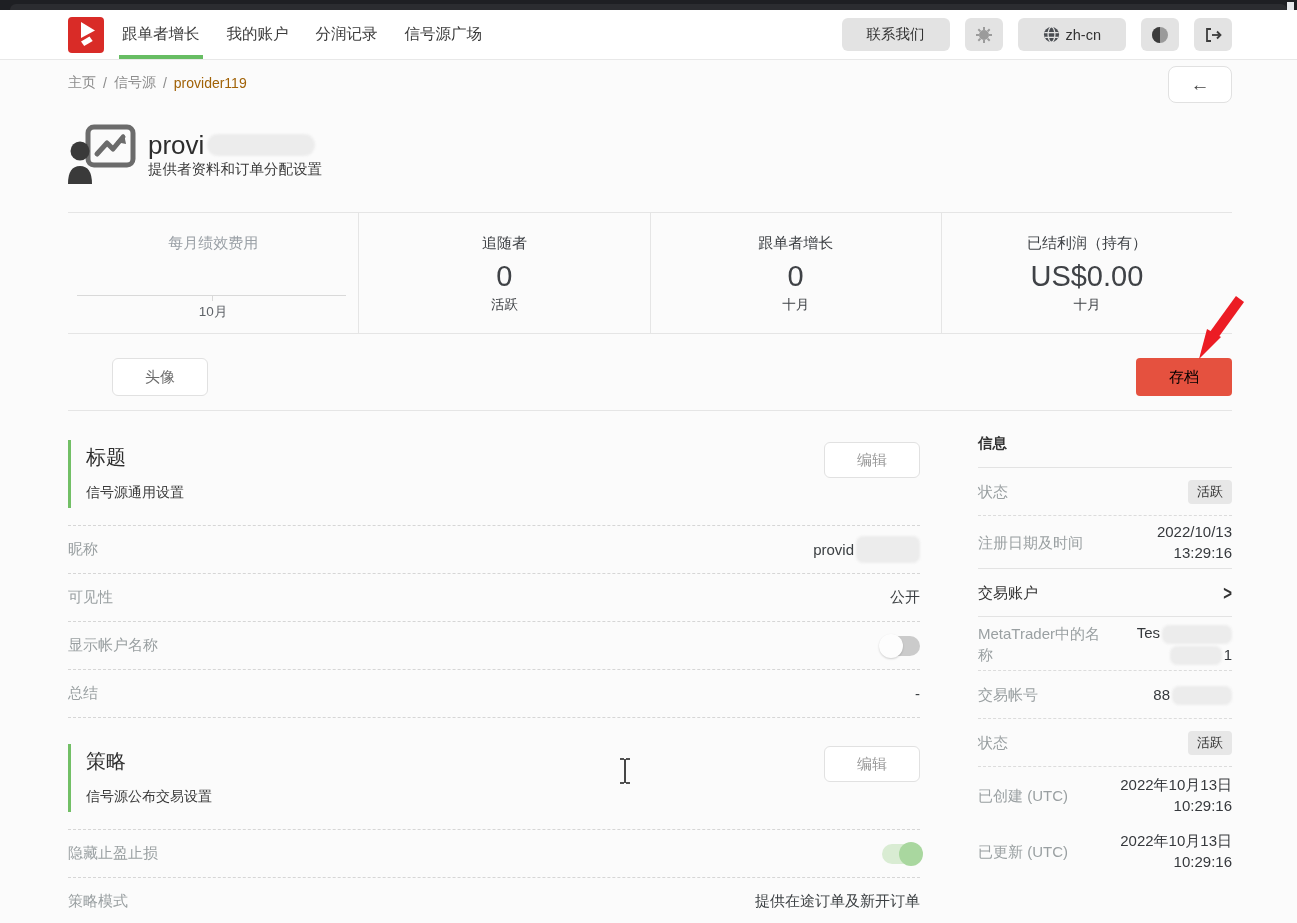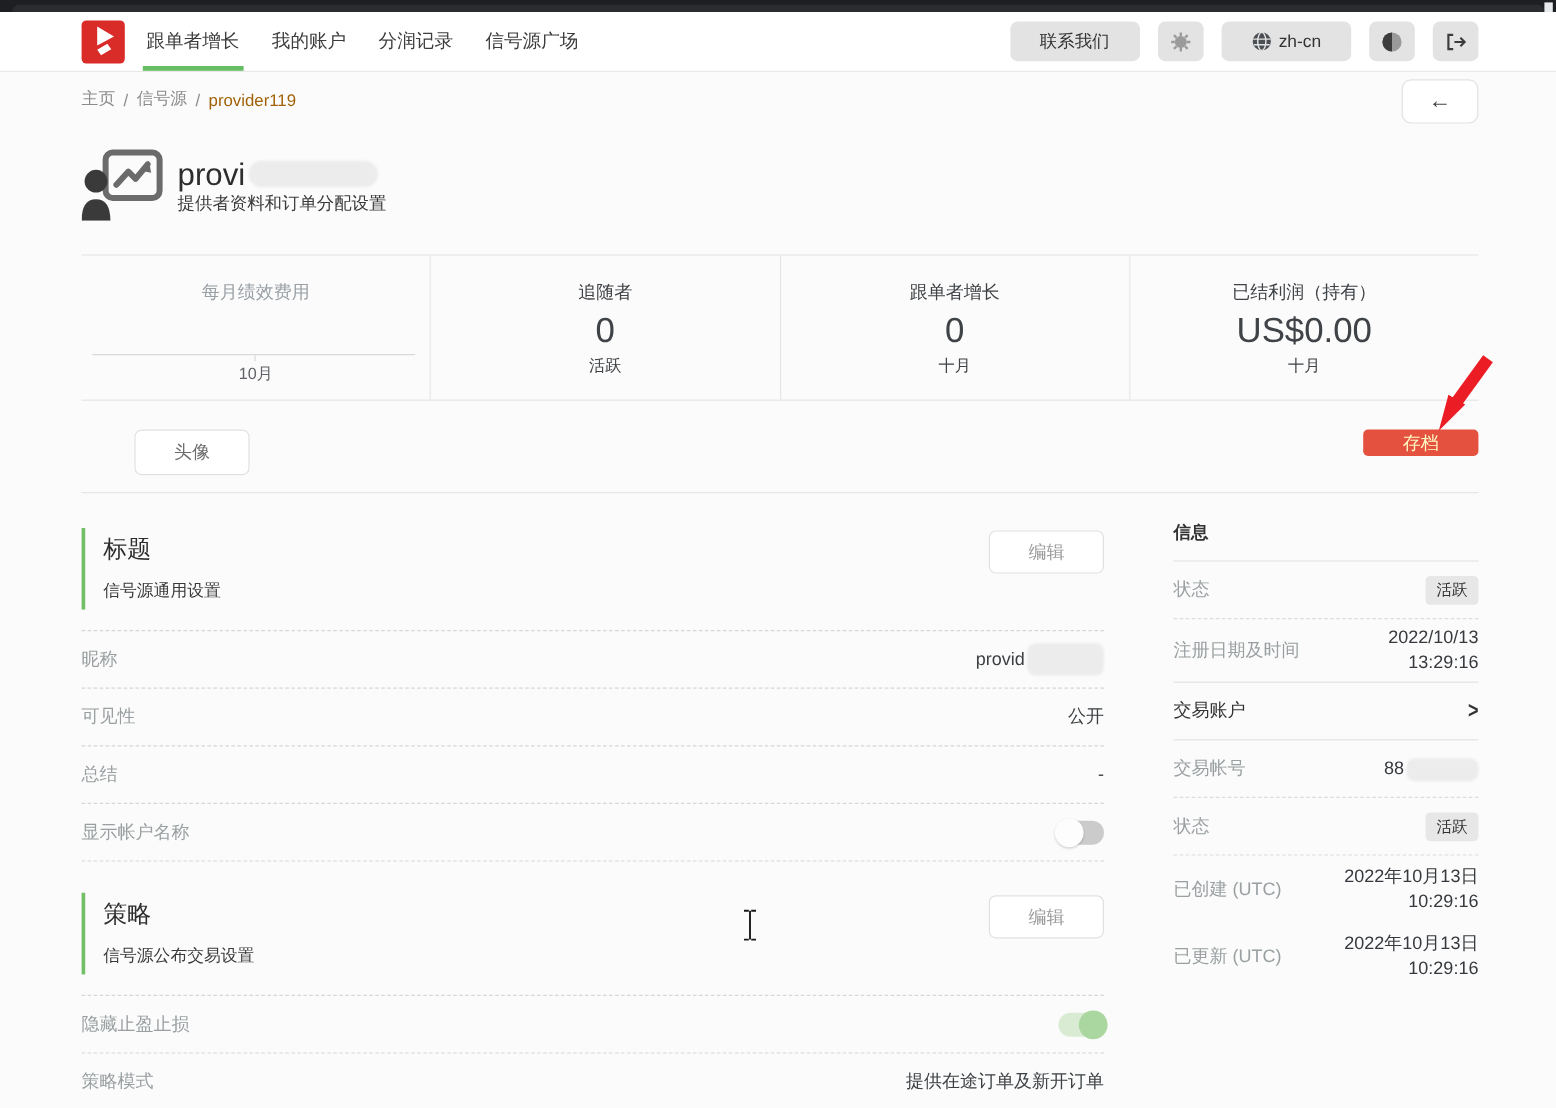--- a/index.html
+++ b/index.html
@@ -51,22 +51,22 @@
   .stat-label.muted { color:#9aa0a6; }
   .stat-value { font-size:29px; color:#3f4246; margin-top:7px; line-height:1.15; font-weight:400; }
   .stat-sub { font-size:13.5px; color:#3f4246; margin-top:3px; }
   .mini-axis { position:absolute; left:9px; right:12px; bottom:37px; border-top:1px solid #d9d9d9; }
   .mini-axis .tick { position:absolute; left:50%; top:0; width:1px; height:5px; background:#d9d9d9; }
   .mini-month { position:absolute; left:0; right:0; bottom:12px; font-size:13.5px; color:#5f6368; }
   
   .btn-outline { position:absolute; width:96px; height:38px; background:#fff; border:1px solid #e1e1e1;
     border-radius:6px; font-size:15px; color:#6b6b6b; font-family:inherit; cursor:pointer;margin-left:44px; }
   .btn-avatar { top:358px; left:68px; }
-  .btn-archive { position:absolute; top:358px; right:65px; width:96px; height:22px; background:#e5513f;
-    border:none; border-radius:4px; color:#fef9c3; font-size:15px; font-family:inherit; cursor:pointer; }
+  .btn-archive { position:absolute; top:358px; right:65px; width:96px; height:38px; background:#e5513f;
+    border:none; border-radius:4px; color:#000000; font-size:15px; font-family:inherit; cursor:pointer; }
   
   .divider-main { position:absolute; top:410px; left:68px; width:1164px; border-top:1px solid #e5e5e5; }
   .main { position:absolute; top:410px; left:68px; width:1164px; display:flex; }
   .col-left { width:852px; flex:none; }
   .col-right { margin-left:58px; flex:1; }
   
   .section-head { position:relative; border-left:3px solid #72bf66; padding:4px 0 6px 15px; margin-top:30px; }
   .section-title { font-size:20px; color:#2e2e2e; font-weight:400; }
   .section-sub { font-size:14px; color:#3a3a3a; margin-top:13px; }
   .btn-edit { position:absolute; right:0; top:2px; width:96px; height:36px; background:#fff;
@@ -244,28 +244,28 @@
         <span class="row-value">
           <span>provid</span>
             <span class="redact cell-pill"></span>
         </span>
       </div>
       <div class="row">
         <span class="row-label">可见性</span>
         <span class="row-value">公开</span>
       </div>
       <div class="row">
-        <span class="row-label">总结</span>
-        <span class="row-value">-</span>
-      </div>
-      <div class="row">
         <span class="row-label">显示帐户名称</span>
         <span class="toggle off">
             <span class="knob"></span>
           </span>
+      </div>
+      <div class="row">
+        <span class="row-label">总结</span>
+        <span class="row-value">-</span>
       </div>
     </div>
 
     <div class="section-head" style="margin-top:26px;">
       <div class="section-title">策略</div>
       <div class="section-sub">信号源公布交易设置</div>
       <button class="btn-edit">编辑</button>
     </div>
 
     <div class="rows">
@@ -297,20 +297,27 @@
         <span>2022/10/13</span>
         <span>13:29:16</span>
       </span>
     </div>
 
     <div class="sb-row b-solid">
       <span class="sb-label dark">交易账户</span>
       <span class="chev">&gt;</span>
     </div>
 
+    <div class="sb-row b-dashed">
+      <span class="sb-label">MetaTrader中的名称</span>
+      <span class="sb-value two-line">
+        <span><span>Tes</span><span class="redact sb-pill"></span></span>
+        <span><span class="redact sb-pill2"></span><span>1</span></span>
+      </span>
+    </div>
 
     <div class="sb-row b-dashed">
       <span class="sb-label">交易帐号</span>
       <span class="sb-value">
         <span>88</span><span class="redact sb-pill3"></span>
       </span>
     </div>
 
     <div class="sb-row b-dashed">
       <span class="sb-label">状态</span>

